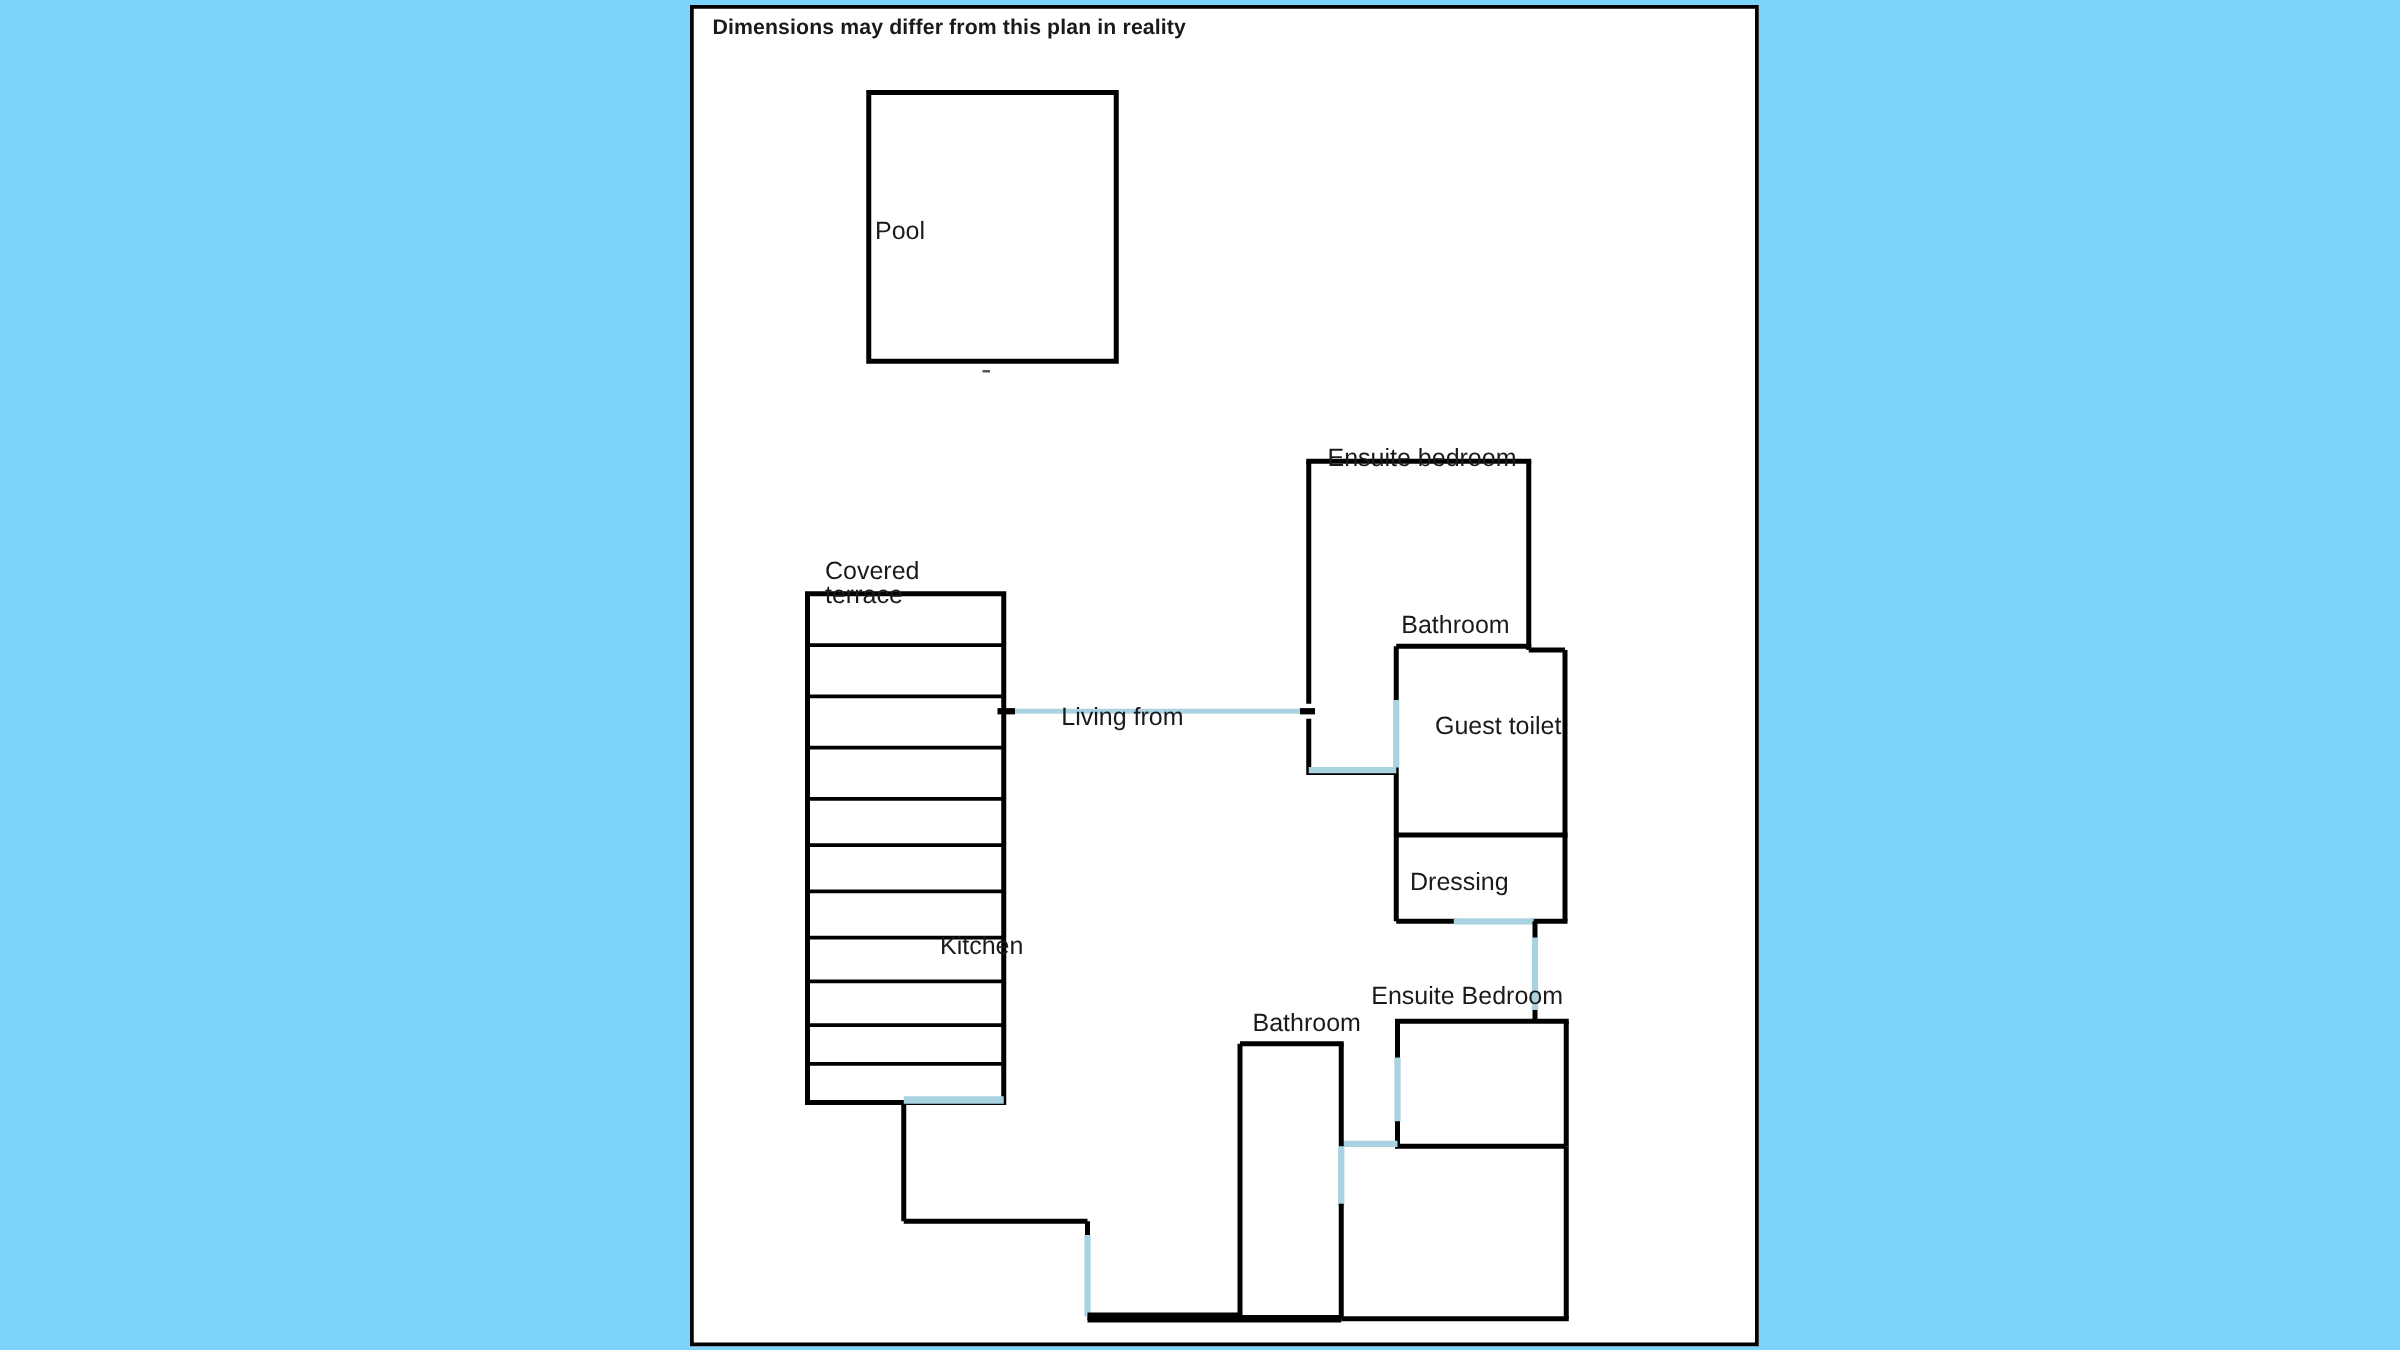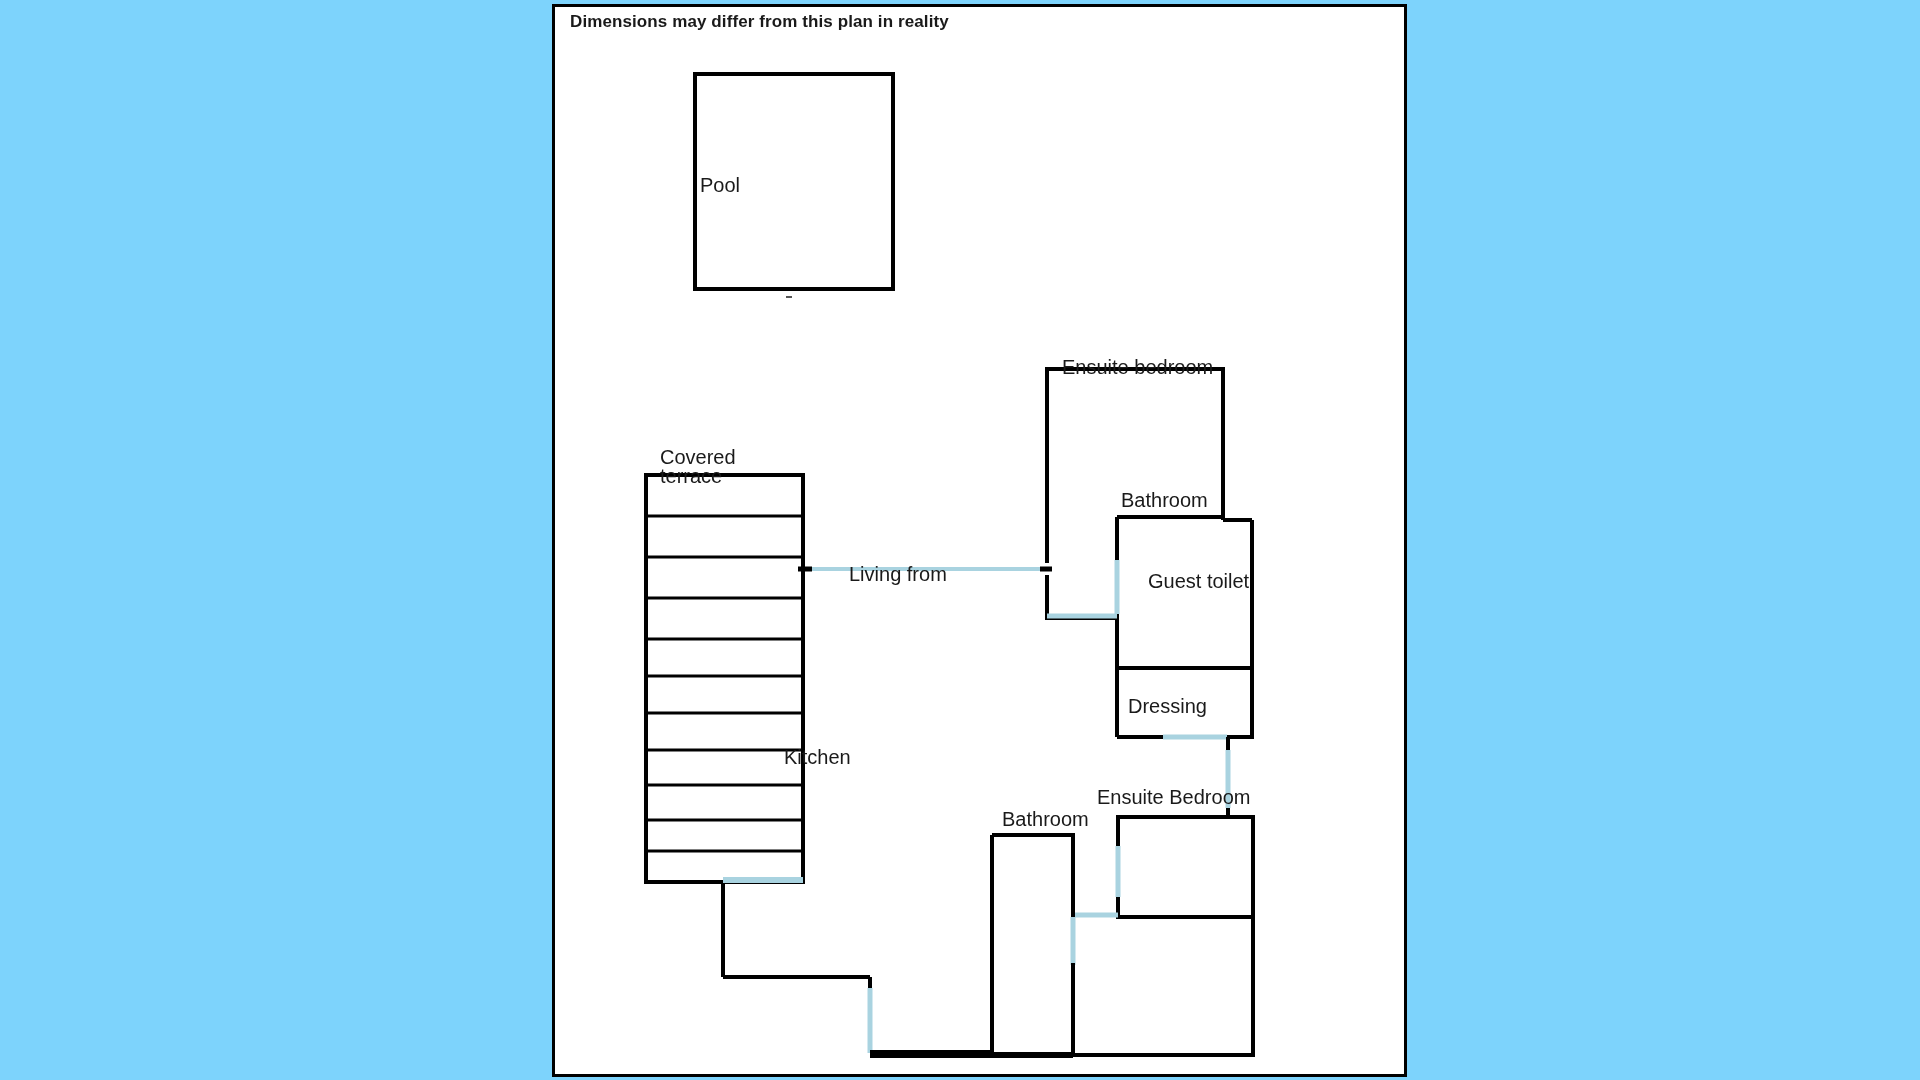--- a/index.html
+++ b/index.html
@@ -195,21 +195,21 @@
   </svg>
 
   <div class="room-label" style="left:700px; top:174px;">Pool</div>
 
   <div class="room-label label-bold" style="left:660px; top:446px;">Covered</div>
 
   <div class="room-label label-bold" style="left:660px; top:465px;">terrace</div>
 
   <div class="room-label label-bold" style="left:849px; top:563px;">Living from</div>
 
-  <div class="room-label" style="left:784px; top:746px;">Kitchen</div>
+  <div class="room-label" style="left:752px; top:746px;">Kitchen</div>
 
   <div class="room-label" style="left:1062px; top:356px;">Ensuite bedroom</div>
 
   <div class="room-label" style="left:1121px; top:489px;">Bathroom</div>
 
   <div class="room-label" style="left:1148px; top:570px;">Guest toilet</div>
 
   <div class="room-label" style="left:1128px; top:695px;text-align:right;">Dressing</div>
 
   <div class="room-label" style="left:1097px; top:786px;">Ensuite Bedroom</div>

